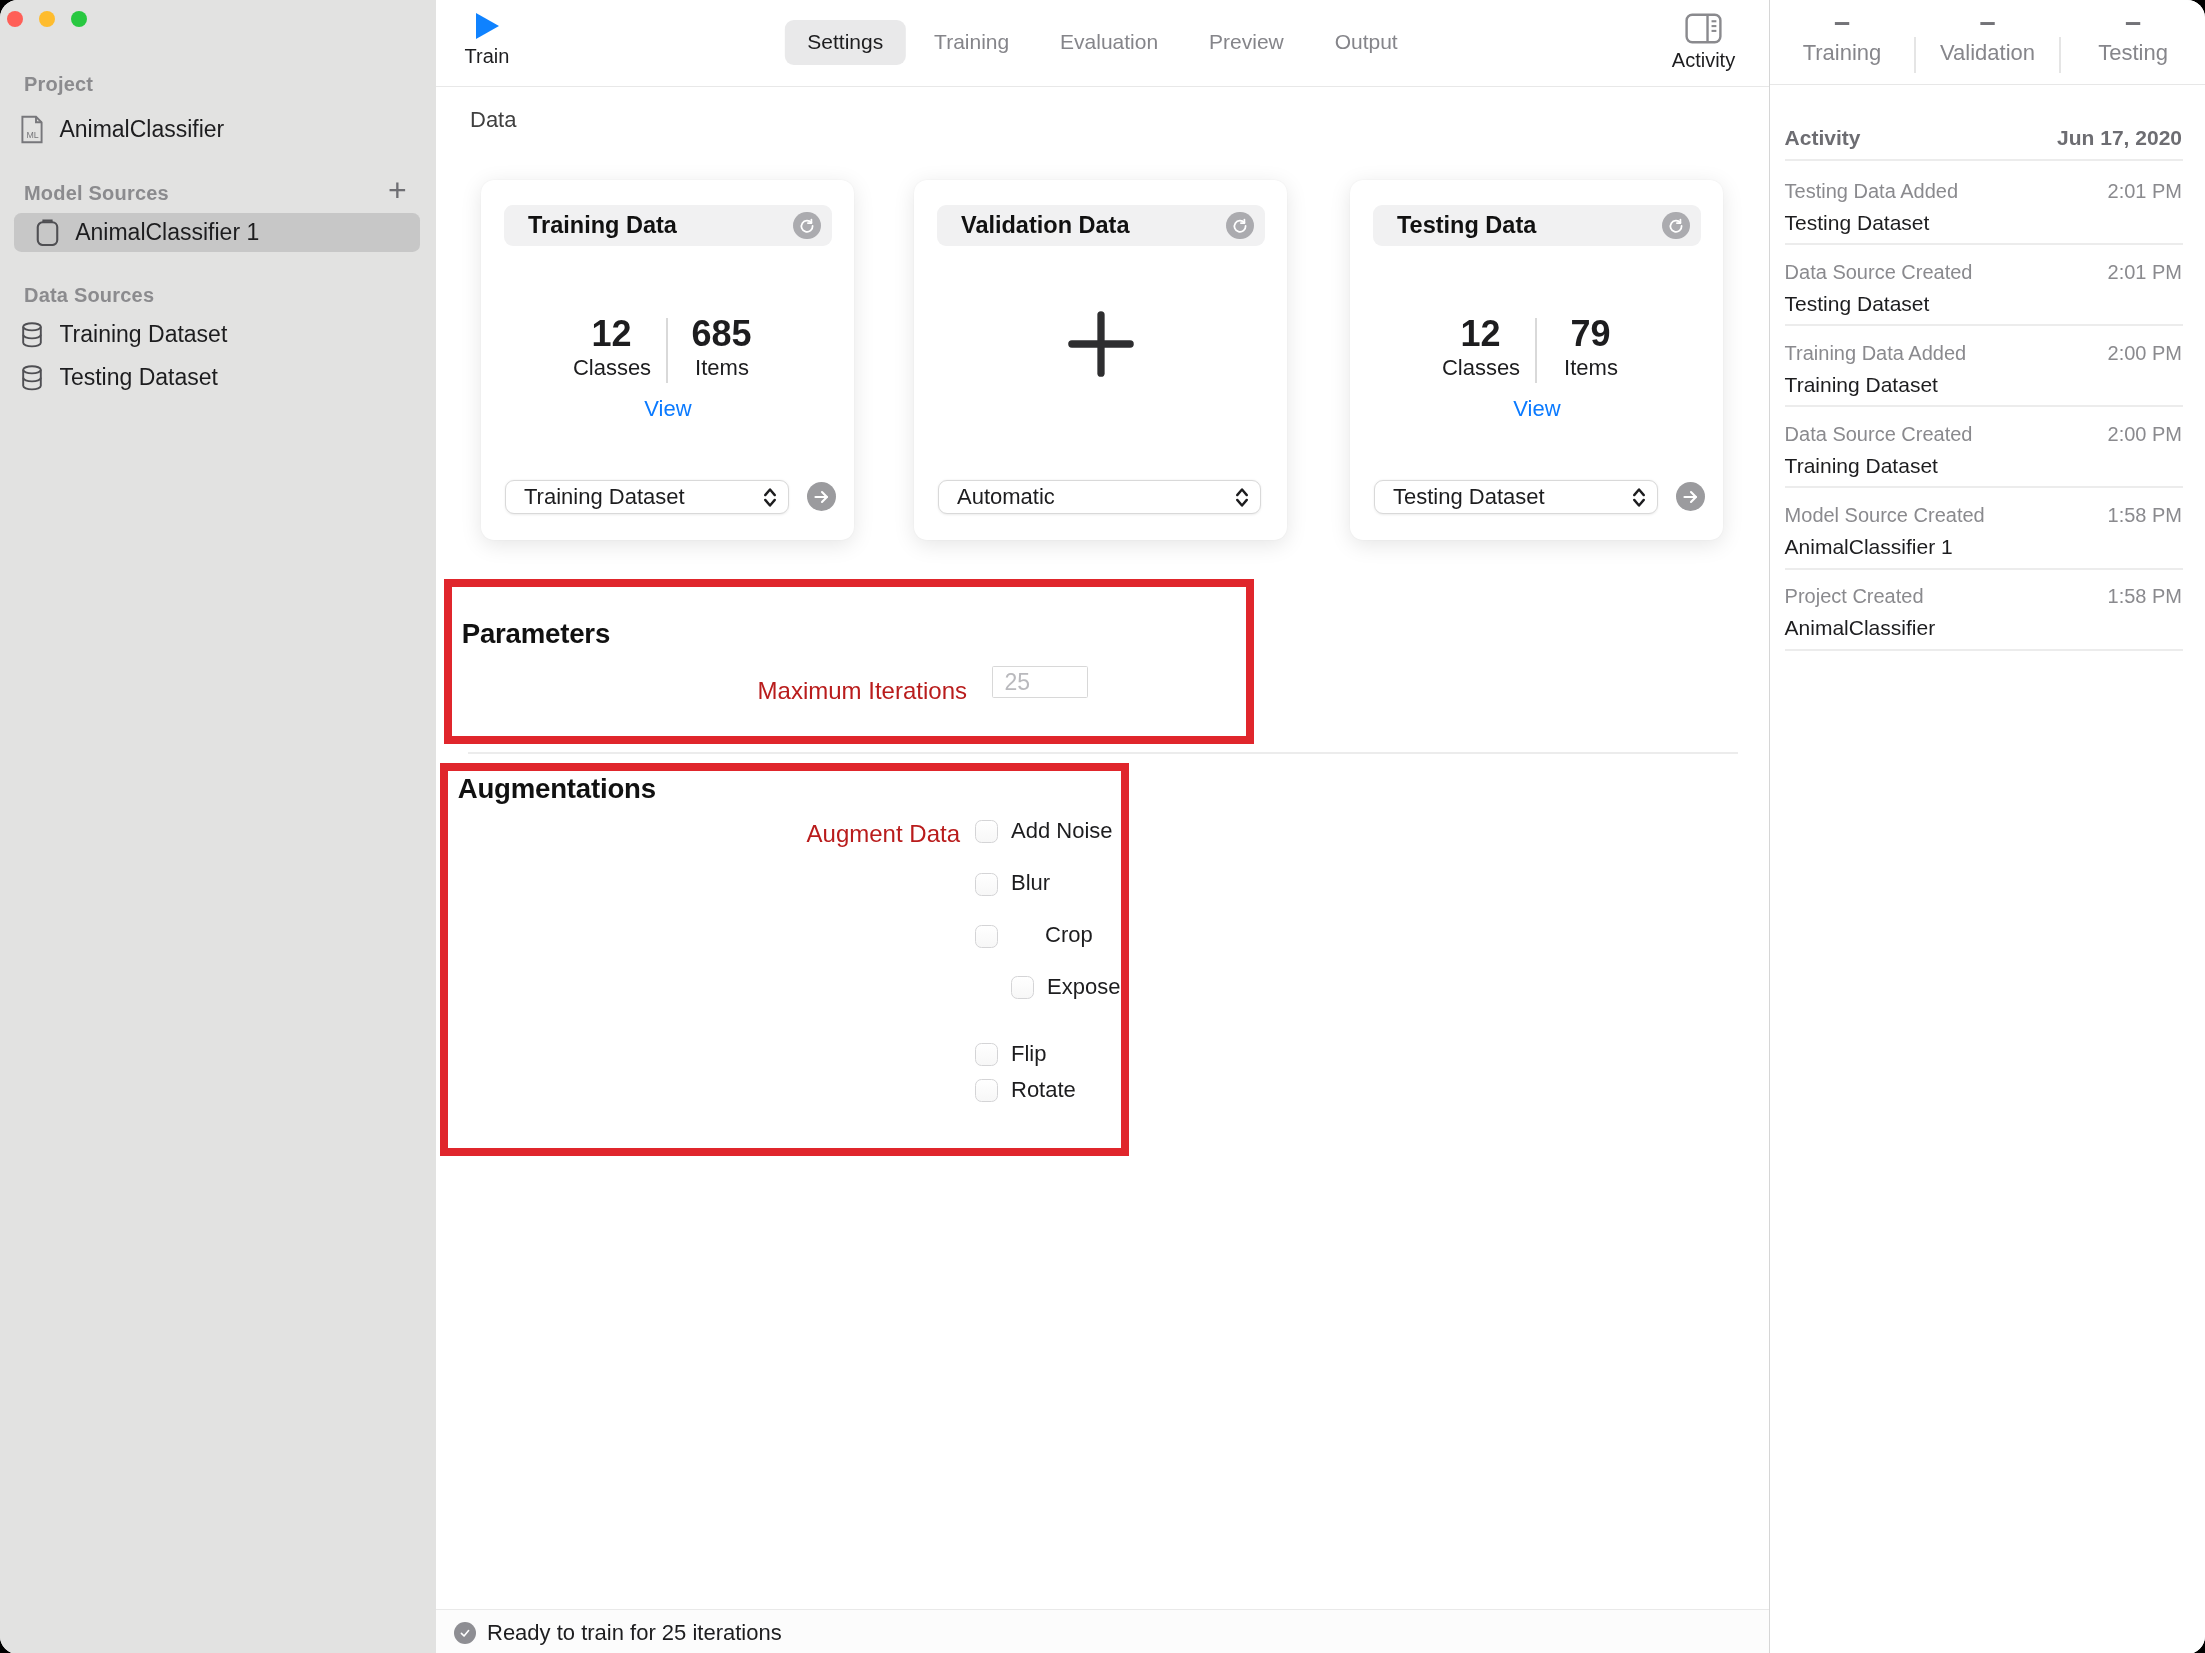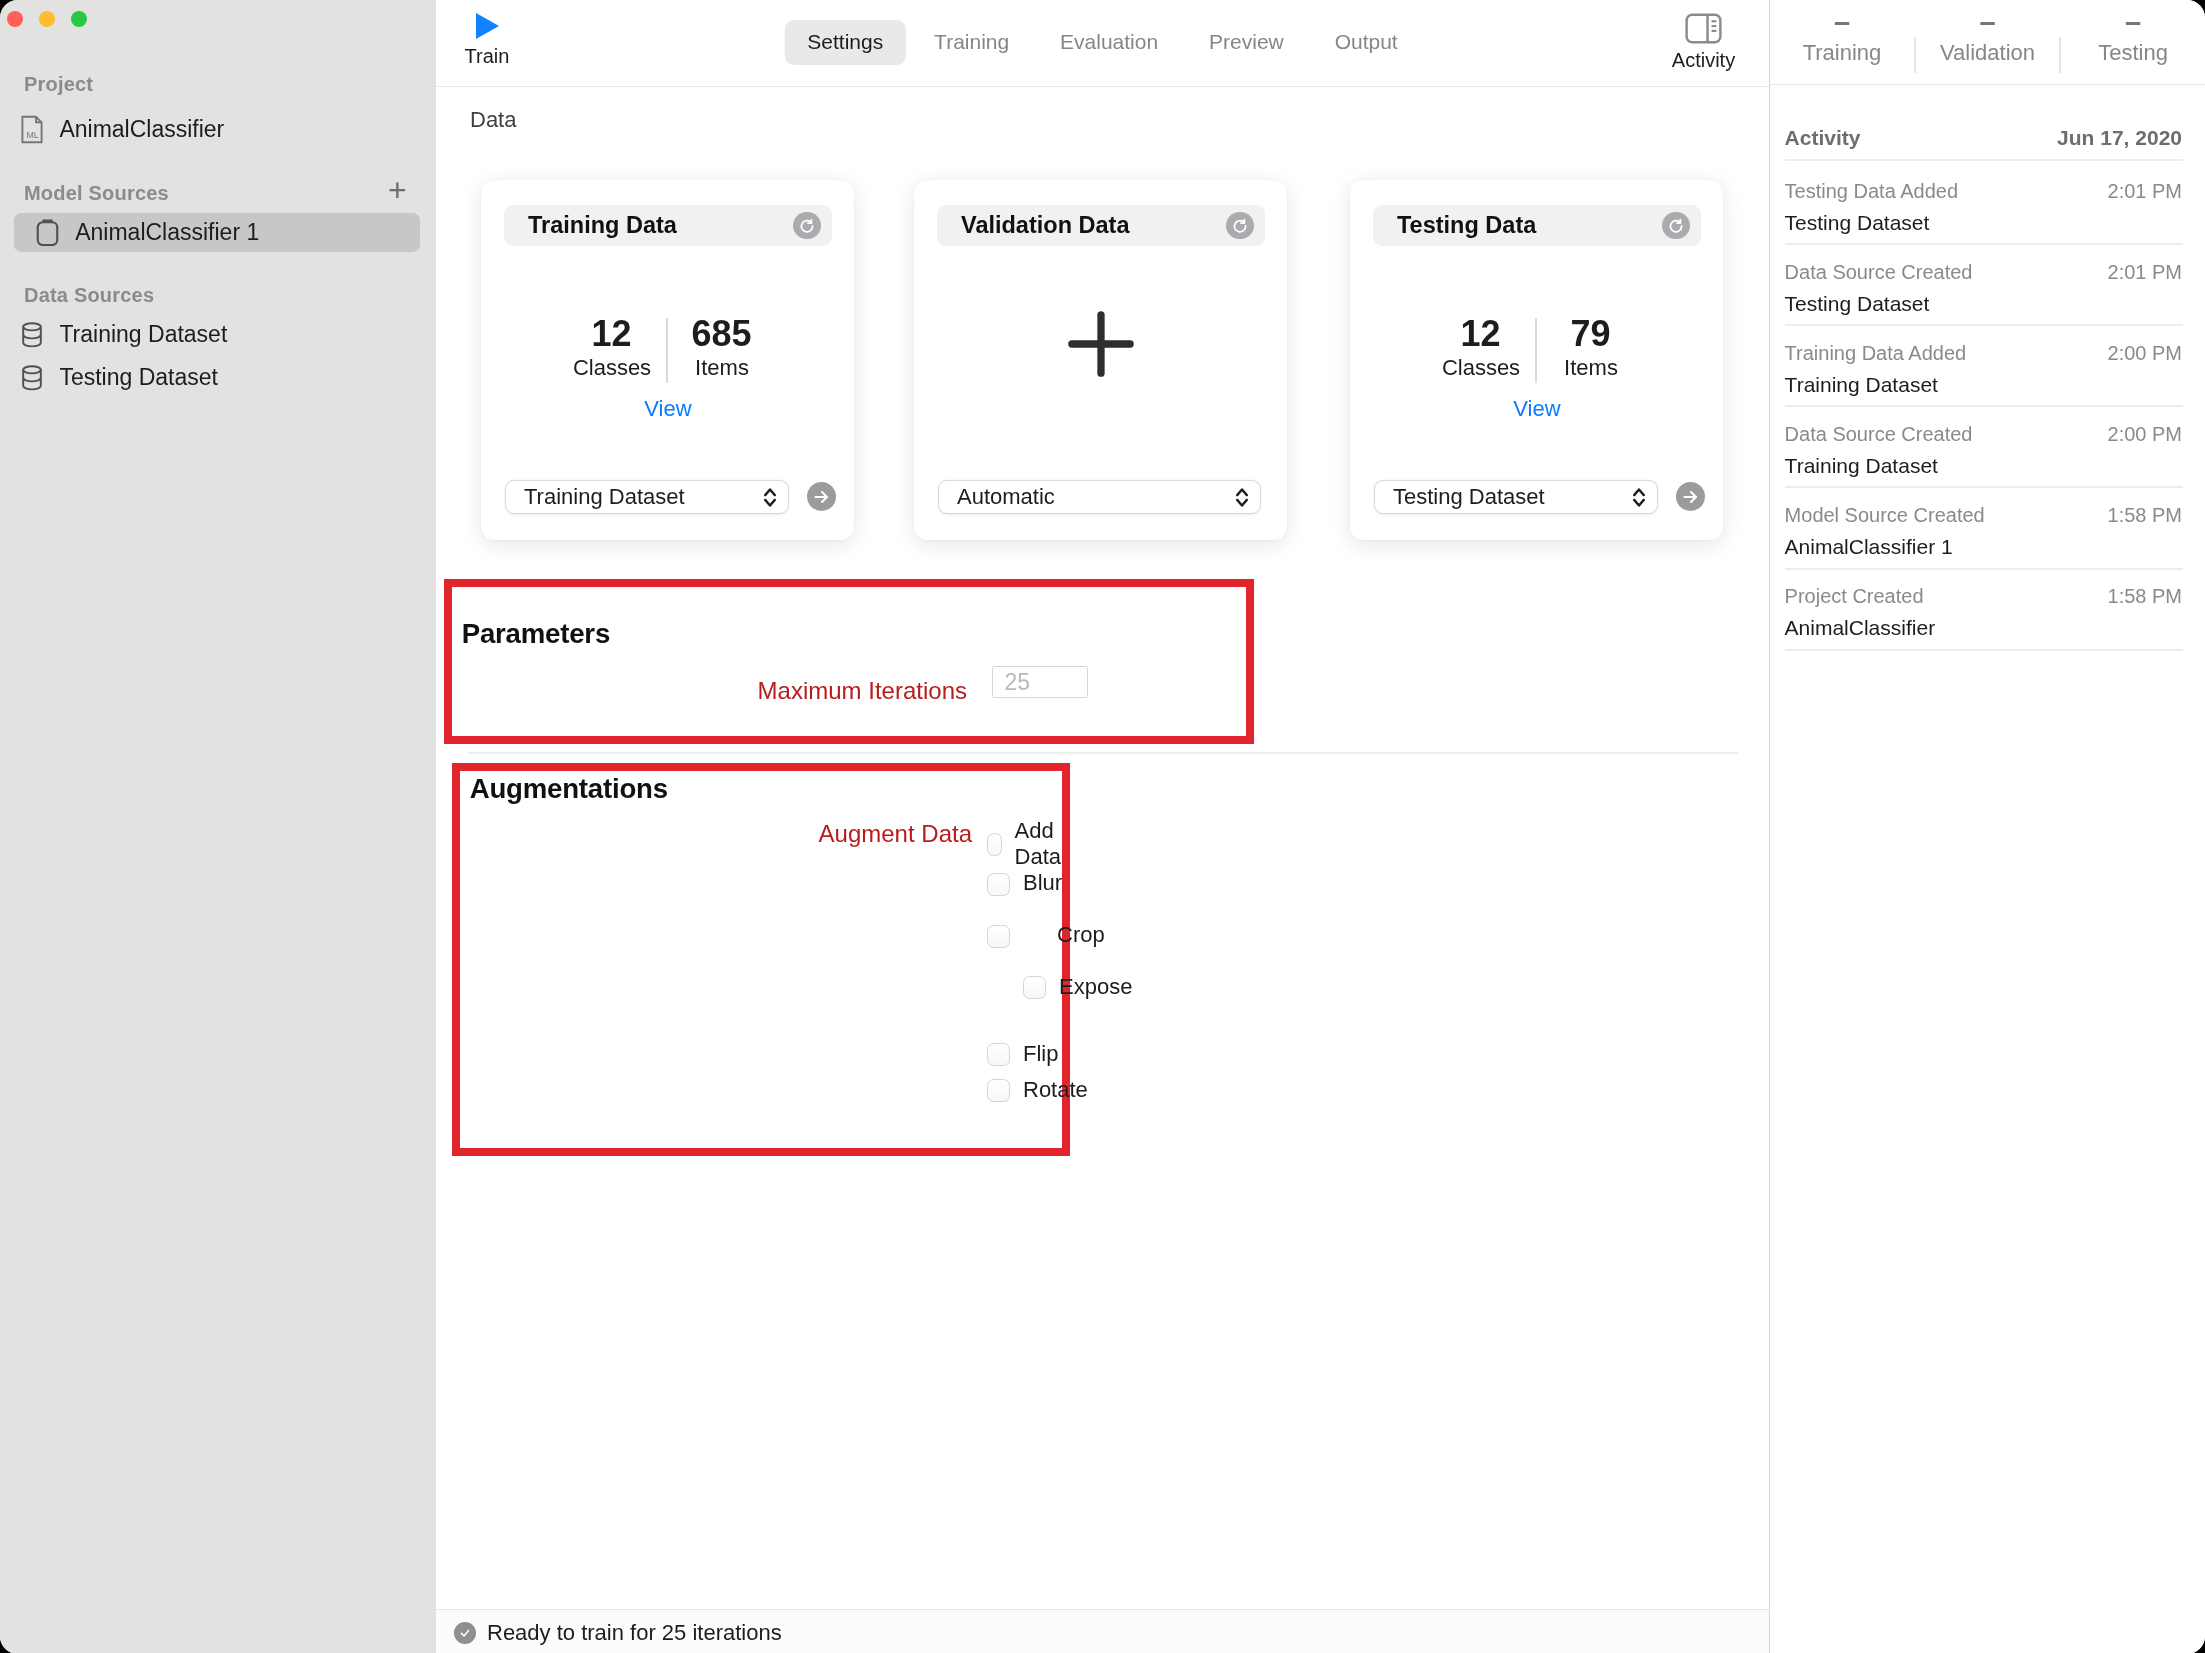--- a/index.html
+++ b/index.html
@@ -256,27 +256,27 @@
     </div>
 
     <div class="abs red-box" style="left:8px;top:579px;width:810px;height:165px;">
       <div class="abs sec-heading" style="left:9.7px;top:31px;">Parameters</div>
       <div class="abs form-label" style="left:227px;top:90px;width:288px;text-align:right;">Maximum Iterations</div>
       <input class="abs iters-input" style="left: 540px; top: 79px;" value="25">
     </div>
 
     <div class="abs hdiv" style="left:32px;top:752px;width:1270px;"></div>
 
-    <div class="abs red-box" style="left:16px;top:763px;width:618px;height:393px;">
+    <div class="abs red-box" style="left:4px;top:763px;width:689px;height:393px;">
       <div class="abs sec-heading" style="left:9.7px;top:1.6px;">Augmentations</div>
       <div class="abs form-label" style="left:227px;top:49px;width:285px;text-align:right;">Augment Data</div>
 
       <div class="abs" style="left:527px;top:47px;display:flex;align-items:center;">
         <span class="checkbox"></span>
-        <span class="cb-label">Add Data</span>
+        <span class="cb-label">Add Noise</span>
       </div>
       <div class="abs" style="left:527px;top:99px;display:flex;align-items:flex-end;">
         <span class="checkbox"></span>
         <span class="cb-label">Blur</span>
       </div>
       <div class="abs" style="left:527px;top:151px;display:flex;align-items:flex-end;gap:34px;">
         <span class="checkbox"></span>
         <span class="cb-label">Crop</span>
       </div>
       <div class="abs" style="left:527px;top:203px;display:flex;align-items:center;padding-left:36px;">

